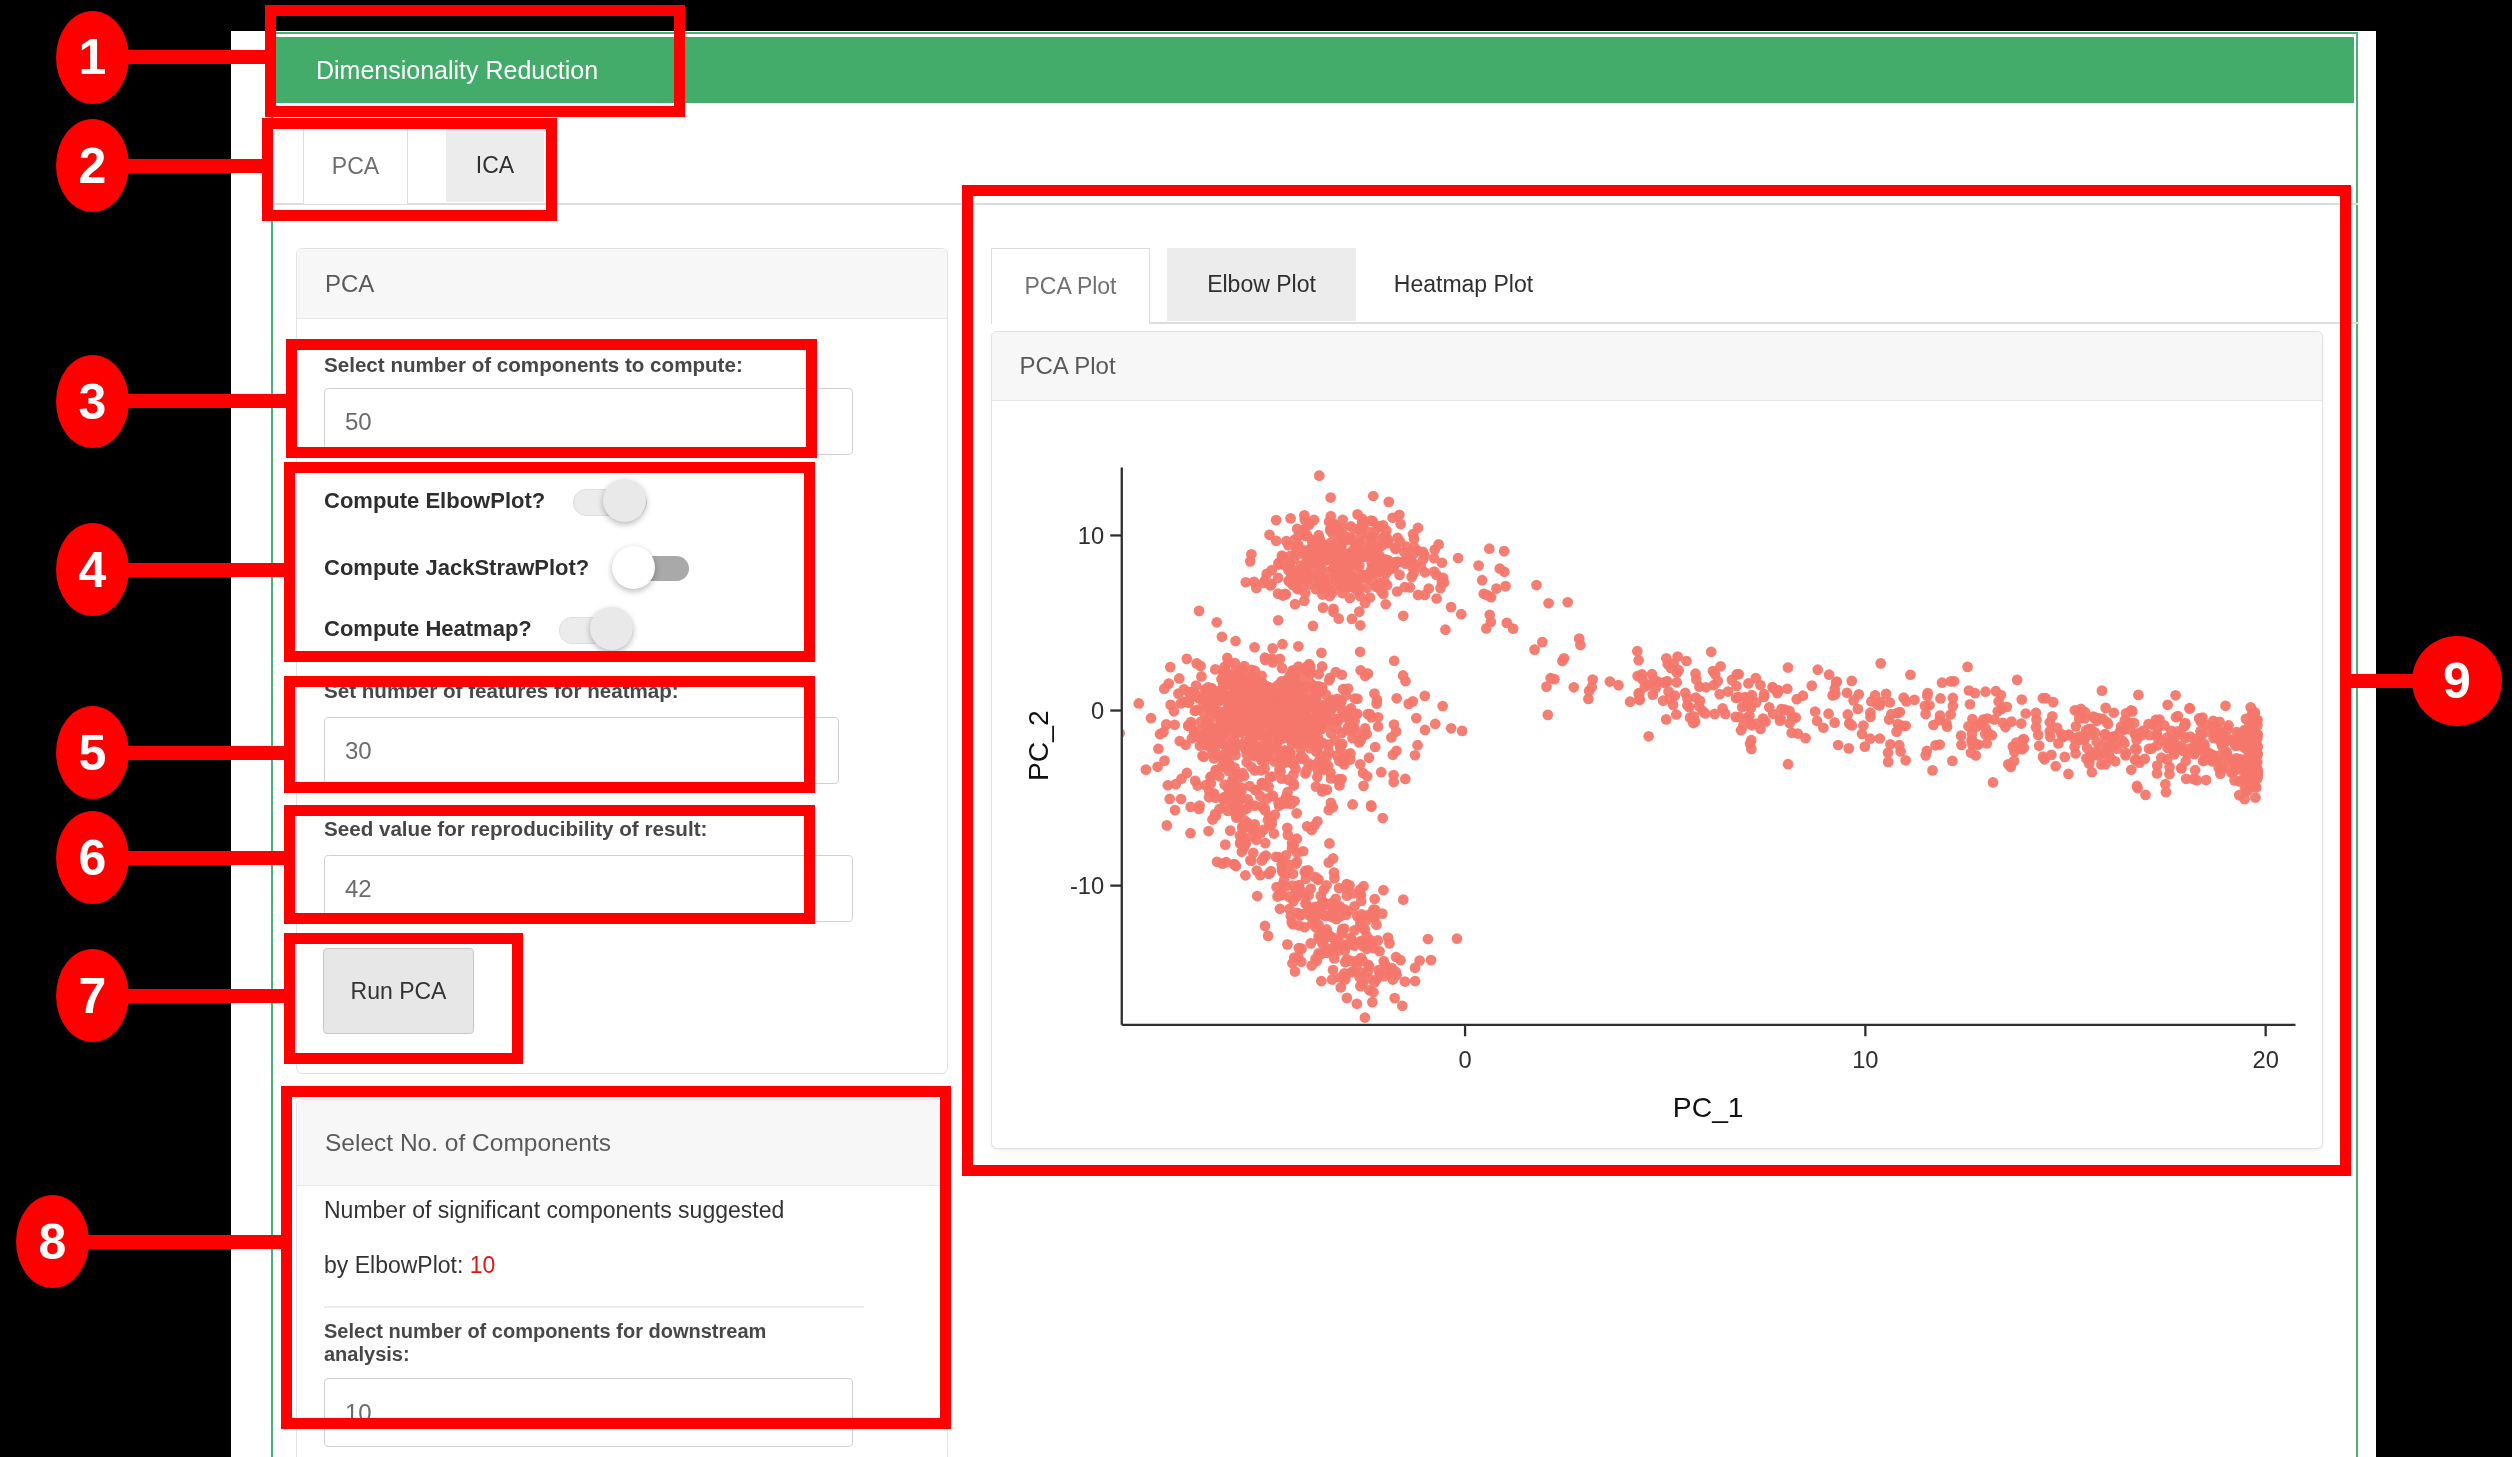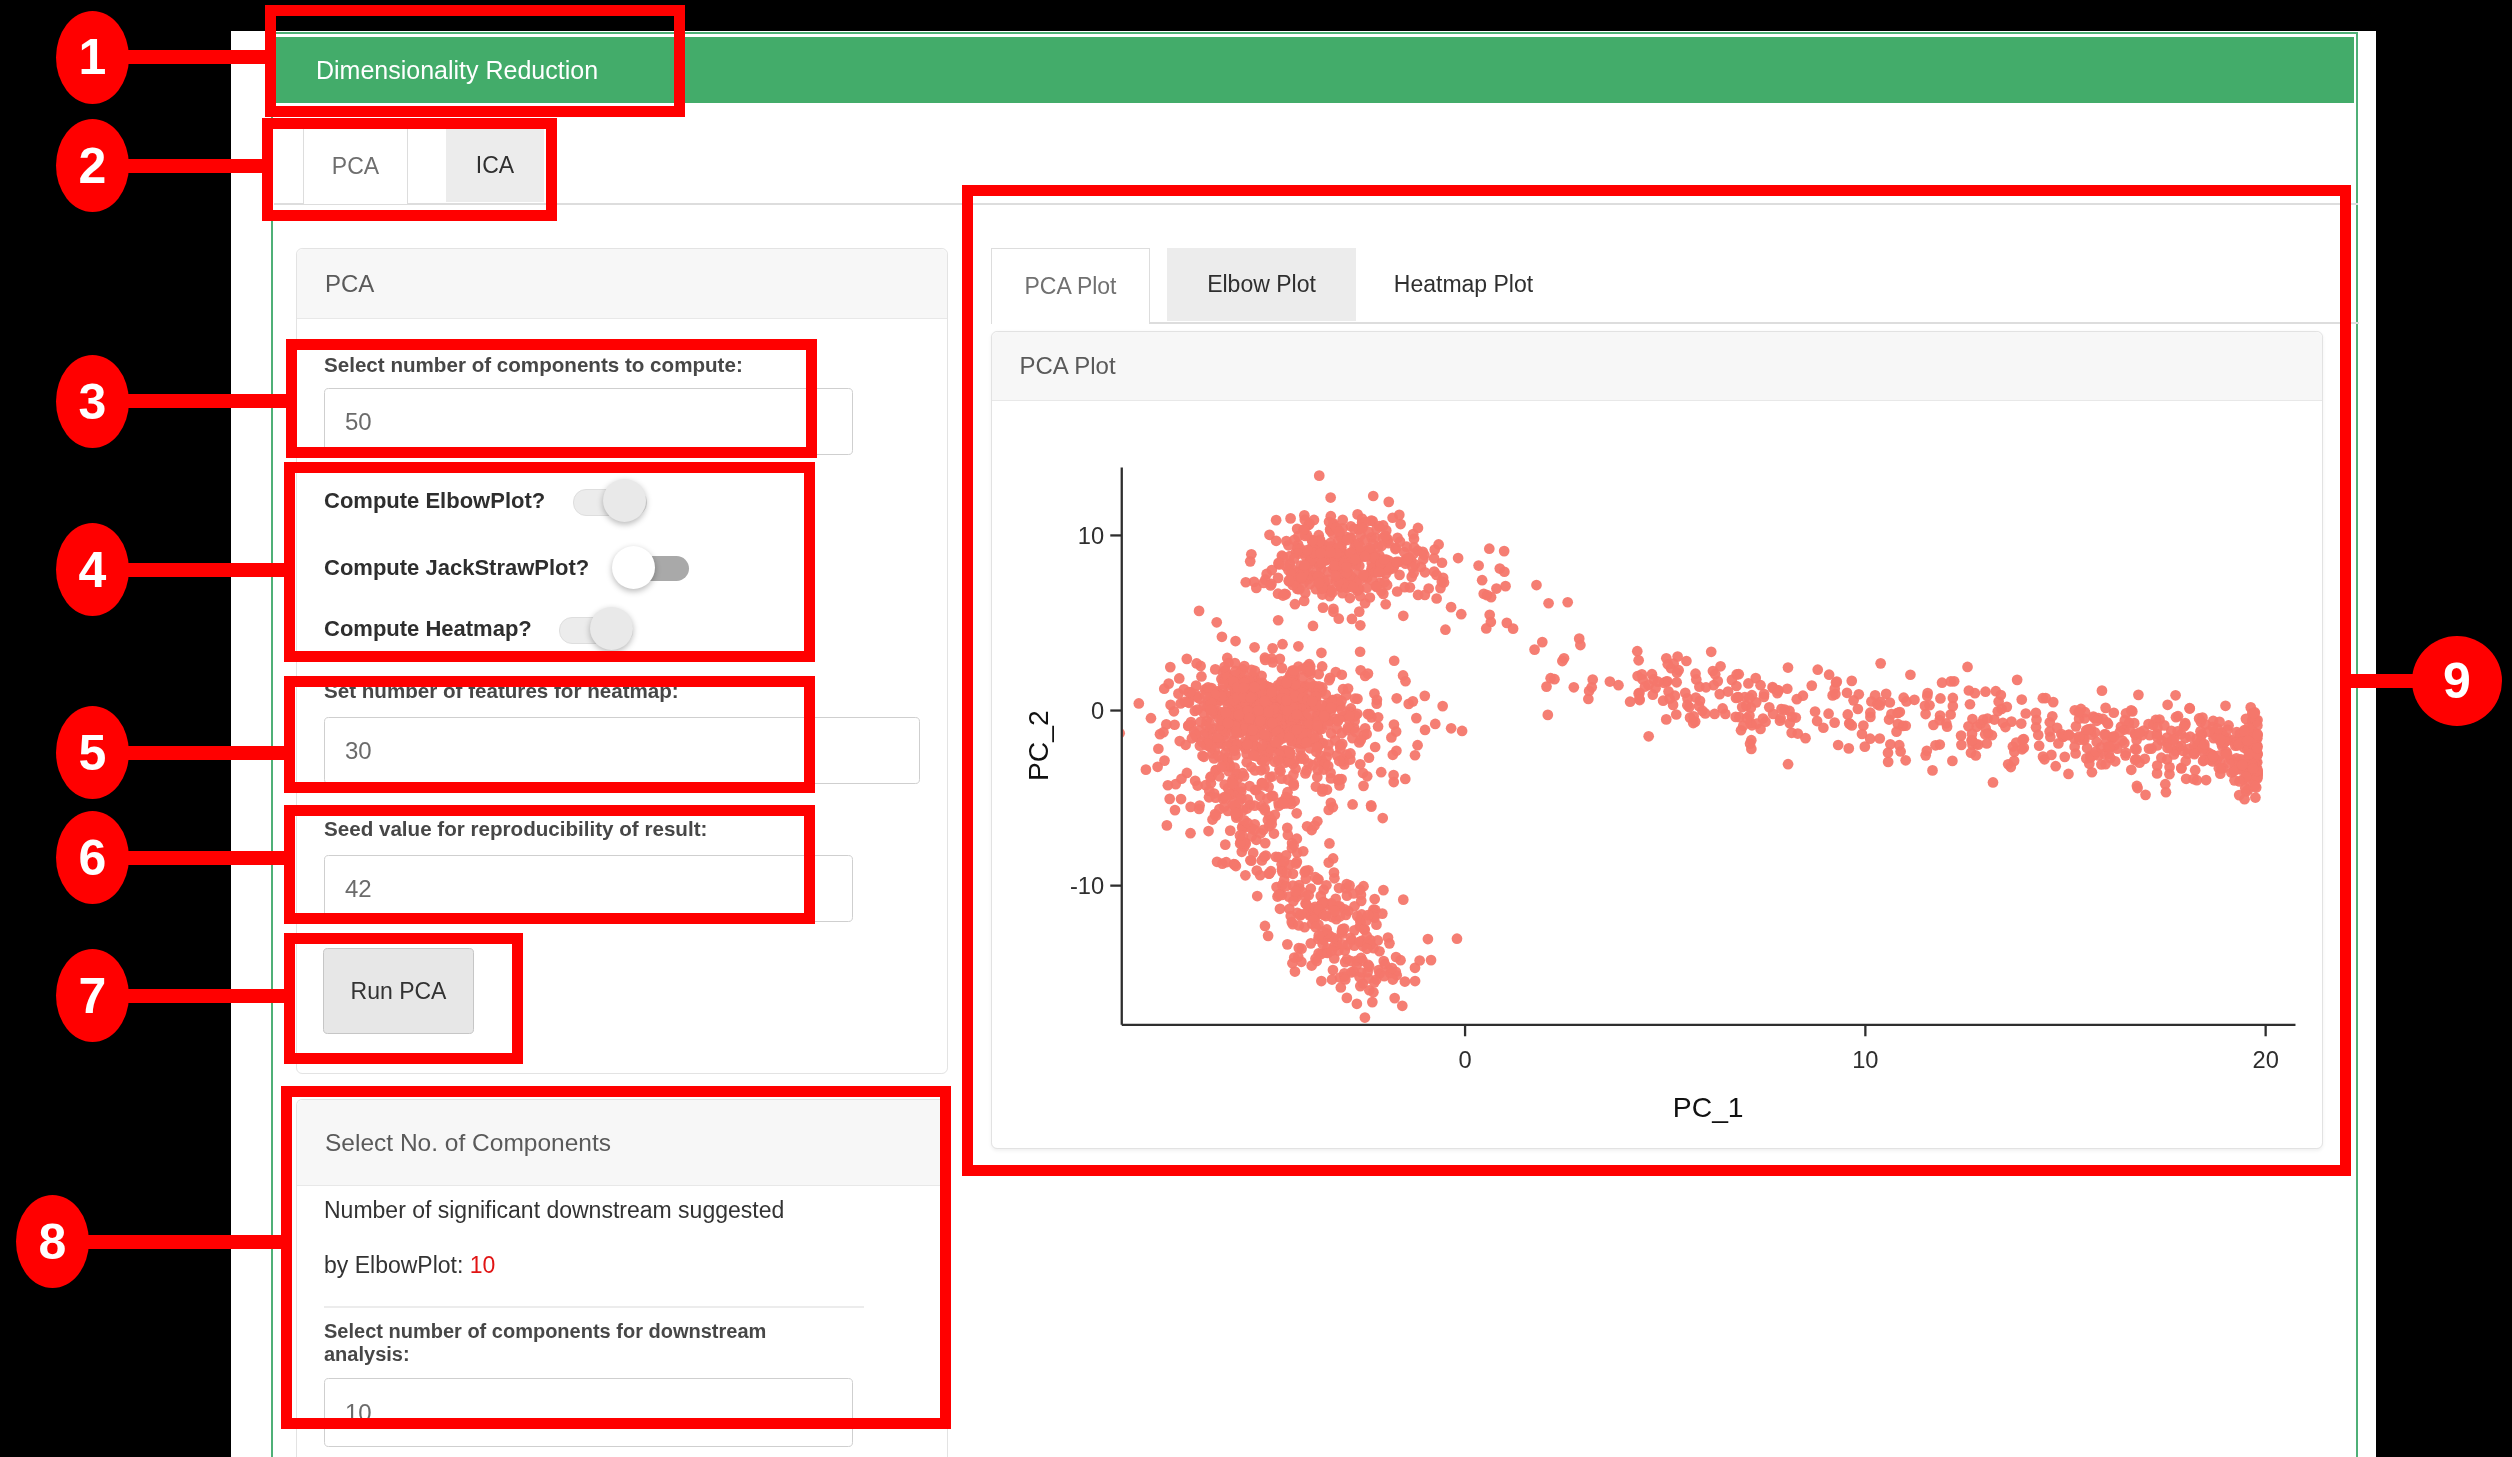--- a/index.html
+++ b/index.html
@@ -21,21 +21,21 @@
   #panel-pca .panel-h{height:70px;font-size:24px;}
   #panel-comp{left:296px;top:1099px;width:652px;height:359px;border-bottom:none;border-radius:6.1px 6.1px 0 0;}
   #panel-comp .panel-h{height:86px;font-size:24.5px;}
   .flabel{position:absolute;left:324px;font-size:20.6px;font-weight:600;color:#474747;}
   #lbl-comp{top:353px;}
   #lbl-feat{top:679px;}
   #lbl-seed{top:817px;}
   .numinp{position:absolute;box-sizing:border-box;border:1.5px solid #cfcfcf;border-radius:4.6px;font-size:24px;
           color:#6b6b6b;padding-left:20px;background:#fff;font-family:inherit;outline:none;}
   #inp-50{left:324px;top:388px;width:529px;height:67px;}
-  #inp-30{left:324px;top:717px;width:596px;height:67px;}
+  #inp-30{left:324px;top:717px;width:515px;height:67px;}
   #inp-42{left:324px;top:855px;width:529px;height:67px;}
   #inp-10{left:324px;top:1378px;width:529px;height:69px;}
   .toggle-row{position:absolute;left:324px;height:47px;display:flex;align-items:center;}
   #trow0{top:477px;text-align:center;} #trow1{top:544px;} #trow2{top:605px;}
   .tlabel{font-size:22px;font-weight:600;color:#2e2e2e;margin-right:23px;}
   .switch{position:relative;width:78px;height:44px;display:inline-block;}
   .track{position:absolute;left:4.6px;top:10px;width:72px;height:25px;border-radius:13px;}
   .knob{position:absolute;top:0.8px;width:43px;height:43px;border-radius:50%;box-shadow:0 2.3px 6.1px rgba(0,0,0,.28);}
   .switch.on .track{background:#ececec;border:0.8px solid #dedede;}
   .switch.on .knob{left:35px;background:#e9e9e9;}
@@ -108,21 +108,21 @@
 
   <div class="flabel" id="lbl-seed">Seed value for reproducibility of result:</div>
   <input class="numinp" id="inp-42" readonly="" value="42" style="">
 
   <button id="btn-run">Run PCA</button>
 
   <div class="panel" id="panel-comp">
     <div class="panel-h">Select No. of Components</div>
   </div>
   <div id="sugg">
-    <span>Number of significant downstream suggested</span><br>
+    <span>Number of significant components suggested</span><br>
     <span>by ElbowPlot: </span><span class="redval">10</span>
   </div>
   <div id="comp-hr"></div>
   <div id="lbl-down">Select number of components for downstream analysis:</div>
   <input class="numinp" id="inp-10" readonly="" value="10" style="">
 
   <div class="ptab" id="ptab-0">PCA Plot</div>
   <div class="ptab" id="ptab-1">Elbow Plot</div>
   <div class="ptab" id="ptab-2">Heatmap Plot</div>
   <div id="plot-underline"></div>

